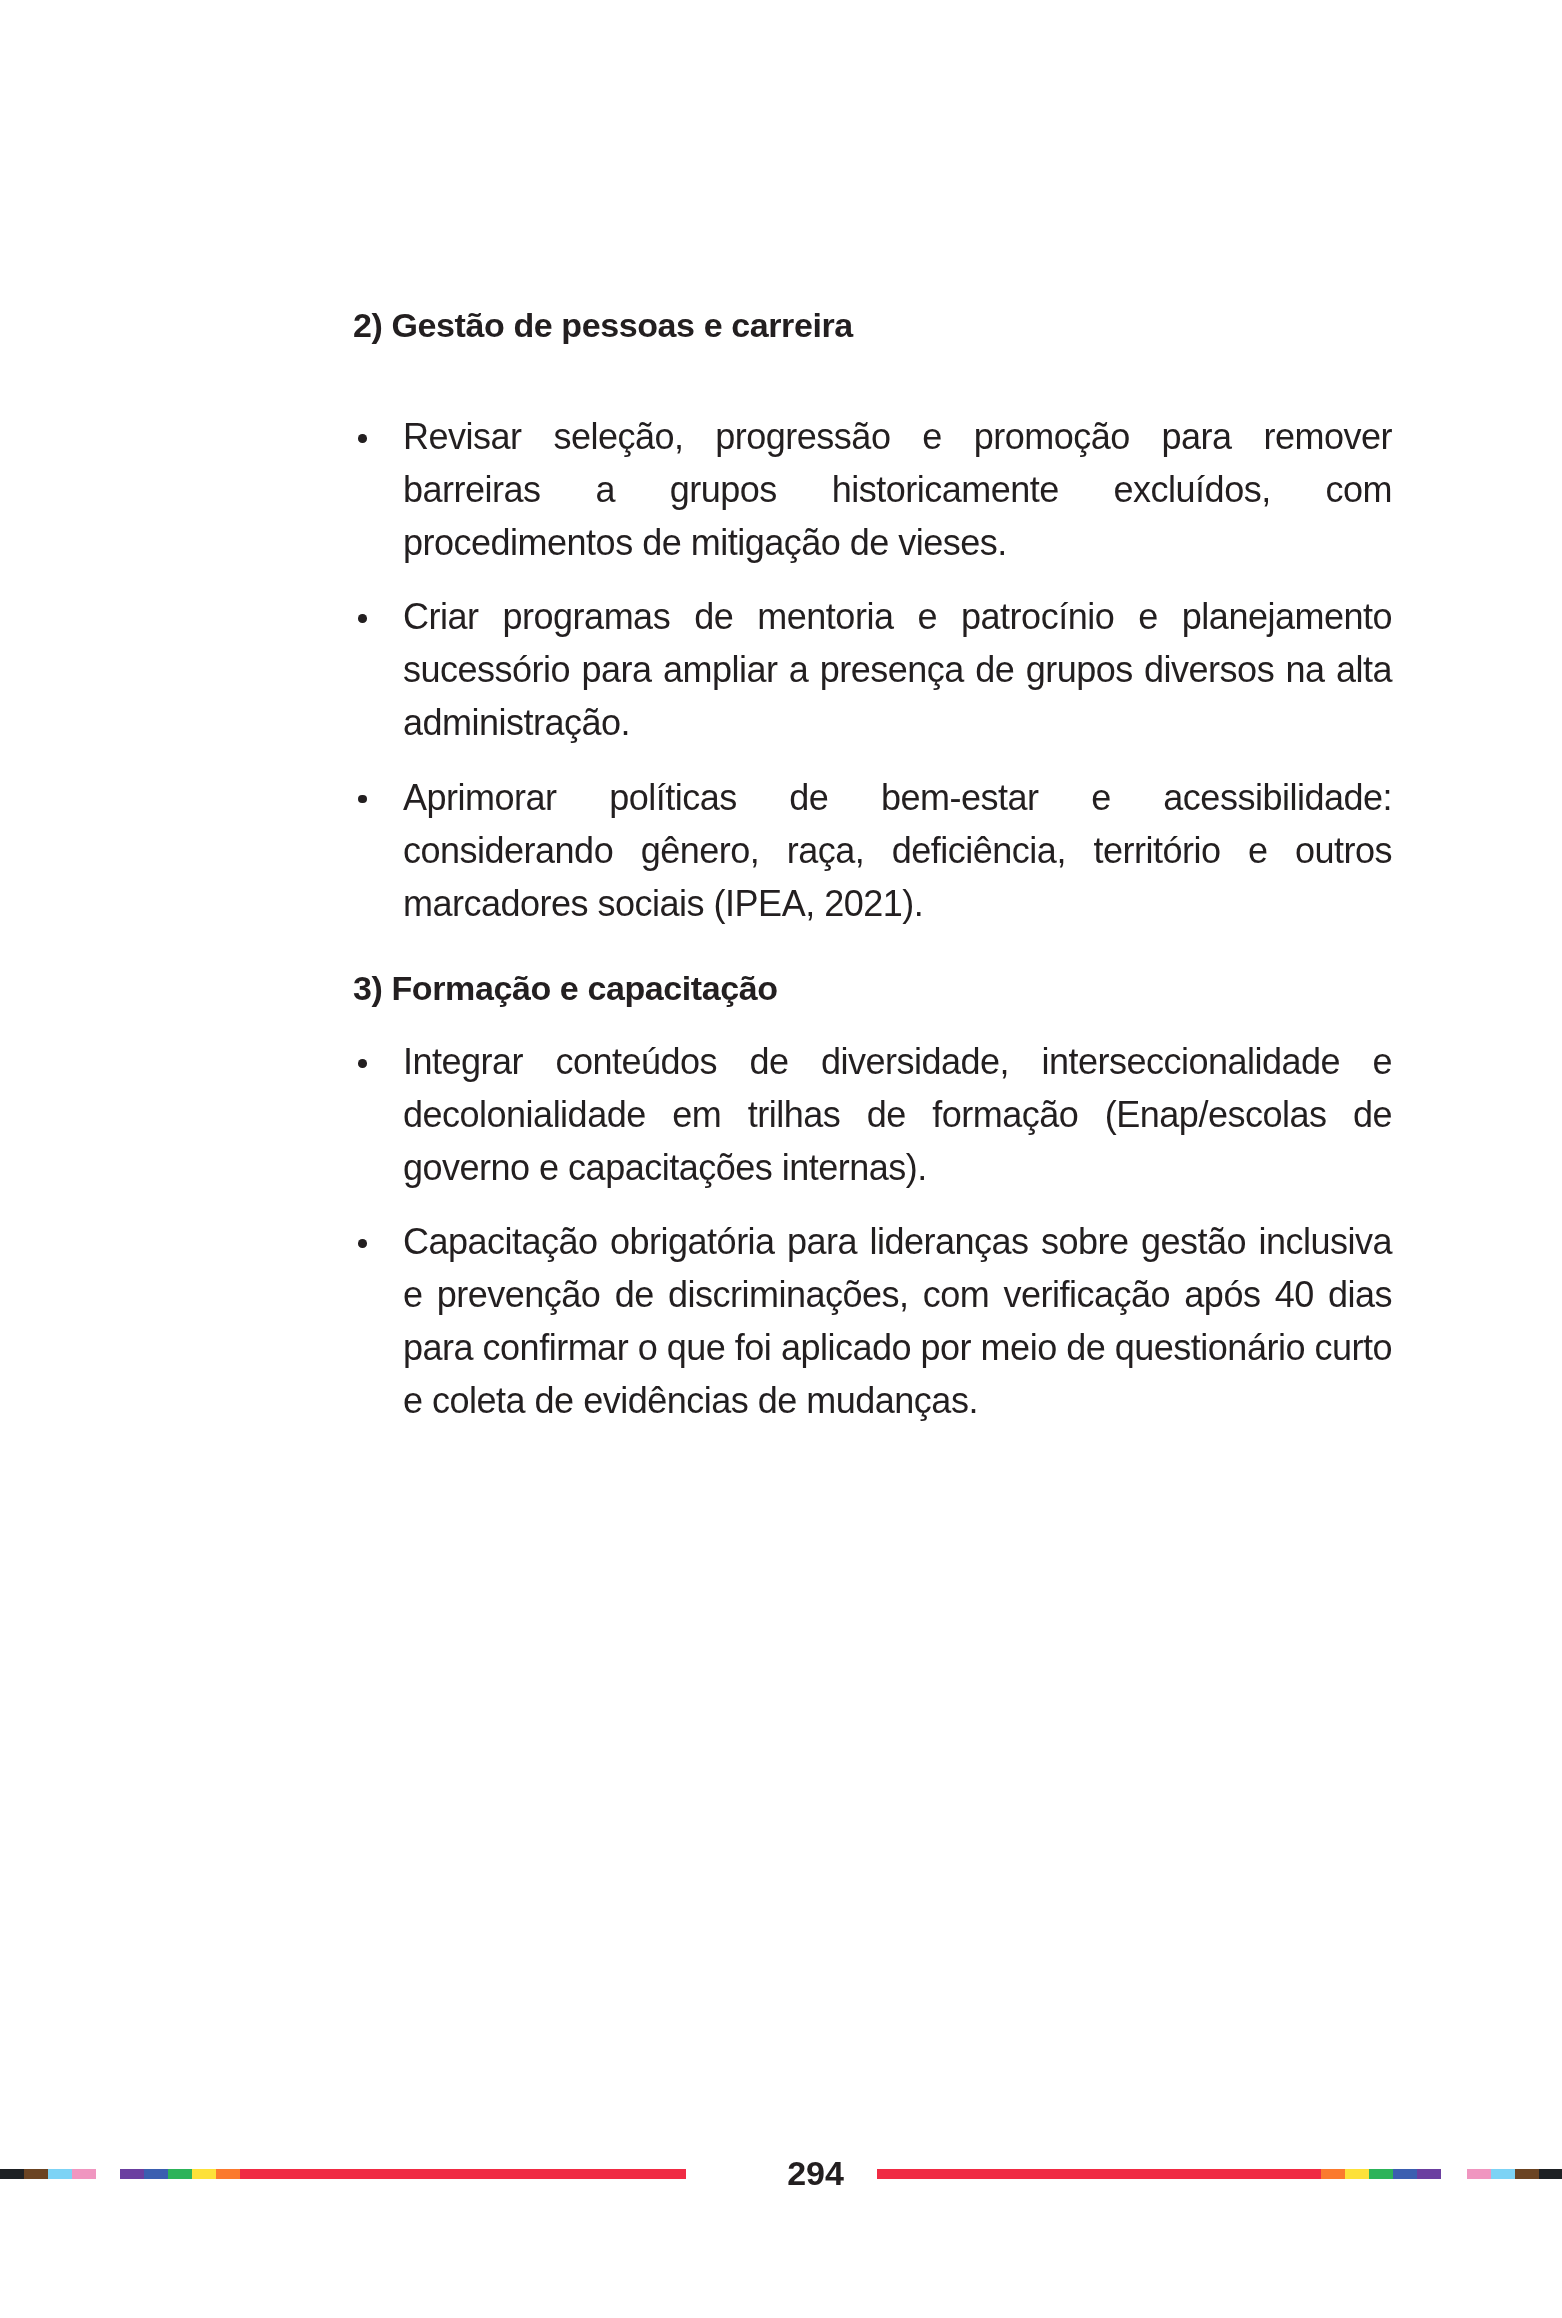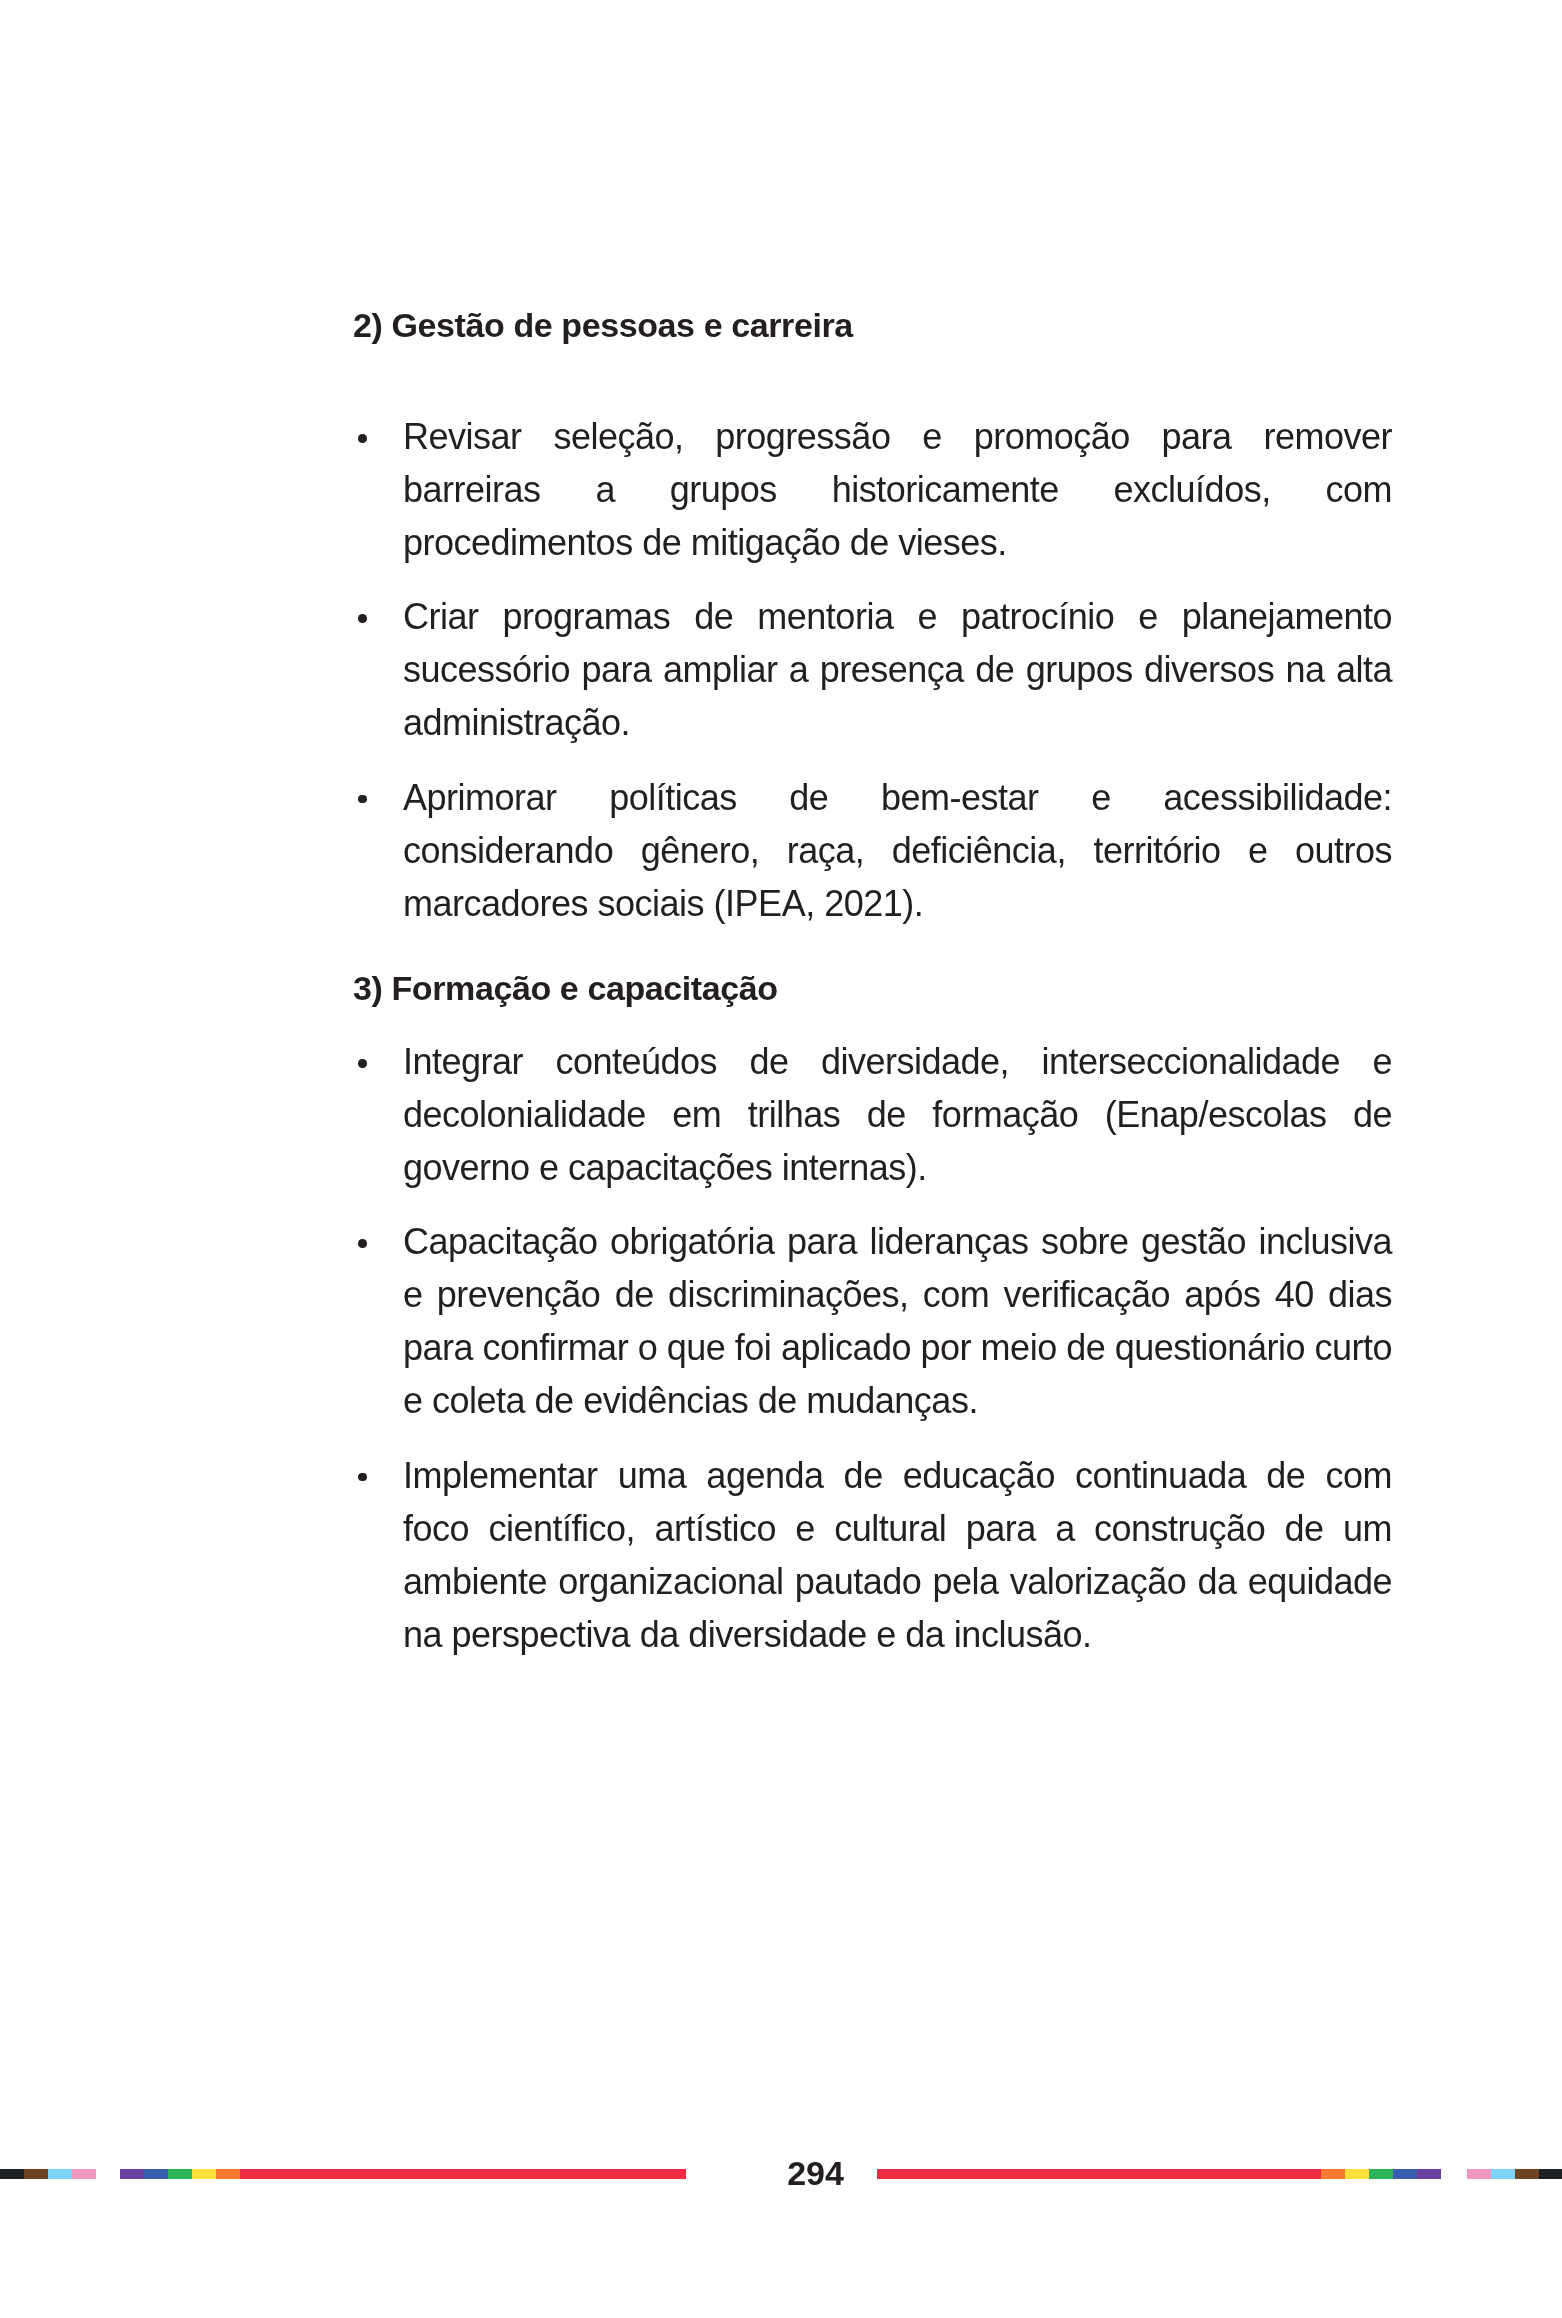--- a/index.html
+++ b/index.html
@@ -26,21 +26,20 @@
   <ul class="list list-first">
     <li class="list-item"><span class="bullet"></span><span>Revisar seleção, progressão e promoção para remover barreiras a grupos historicamente excluídos, com procedimentos de mitigação de vieses.</span></li>
     <li class="list-item"><span class="bullet"></span><span>Criar programas de mentoria e patrocínio e planejamento sucessório para ampliar a presença de grupos diversos na alta administração.</span></li>
     <li class="list-item"><span class="bullet"></span><span>Aprimorar políticas de bem-estar e acessibilidade: considerando gênero, raça, deficiência, território e outros marcadores sociais (IPEA, 2021).</span></li>
   </ul>
 
   <h3 class="section-heading h3">3) Formação e capacitação</h3>
   <ul class="list">
     <li class="list-item"><span class="bullet"></span><span>Integrar conteúdos de diversidade, interseccionalidade e decolonialidade em trilhas de formação (Enap/escolas de governo e capacitações internas).</span></li>
     <li class="list-item"><span class="bullet"></span><span>Capacitação obrigatória para lideranças sobre gestão inclusiva e prevenção de discriminações, com verificação após 40 dias para confirmar o que foi aplicado por meio de questionário curto e coleta de evidências de mudanças.</span></li>
-    <li class="list-item"><span class="bullet"></span><span>Implementar uma agenda de educação continuada de com foco científico, artístico e cultural para a construção de um ambiente organizacional pautado pela valorização da equidade na perspectiva da diversidade e da inclusão.</span></li>
   </ul>
 </div>
 
 <div class="footer">
 
   <div class="seg" style="left: 0px; width: 24px; background: rgb(30, 33, 36);"></div>
   <div class="seg" style="left: 24px; width: 24px; background: rgb(107, 68, 35);"></div>
   <div class="seg" style="left: 48px; width: 24px; background: rgb(125, 211, 245);"></div>
   <div class="seg" style="left: 72px; width: 24px; background: rgb(240, 150, 192);"></div>
   <div class="seg" style="left: 120px; width: 24px; background: rgb(107, 63, 160);"></div>

